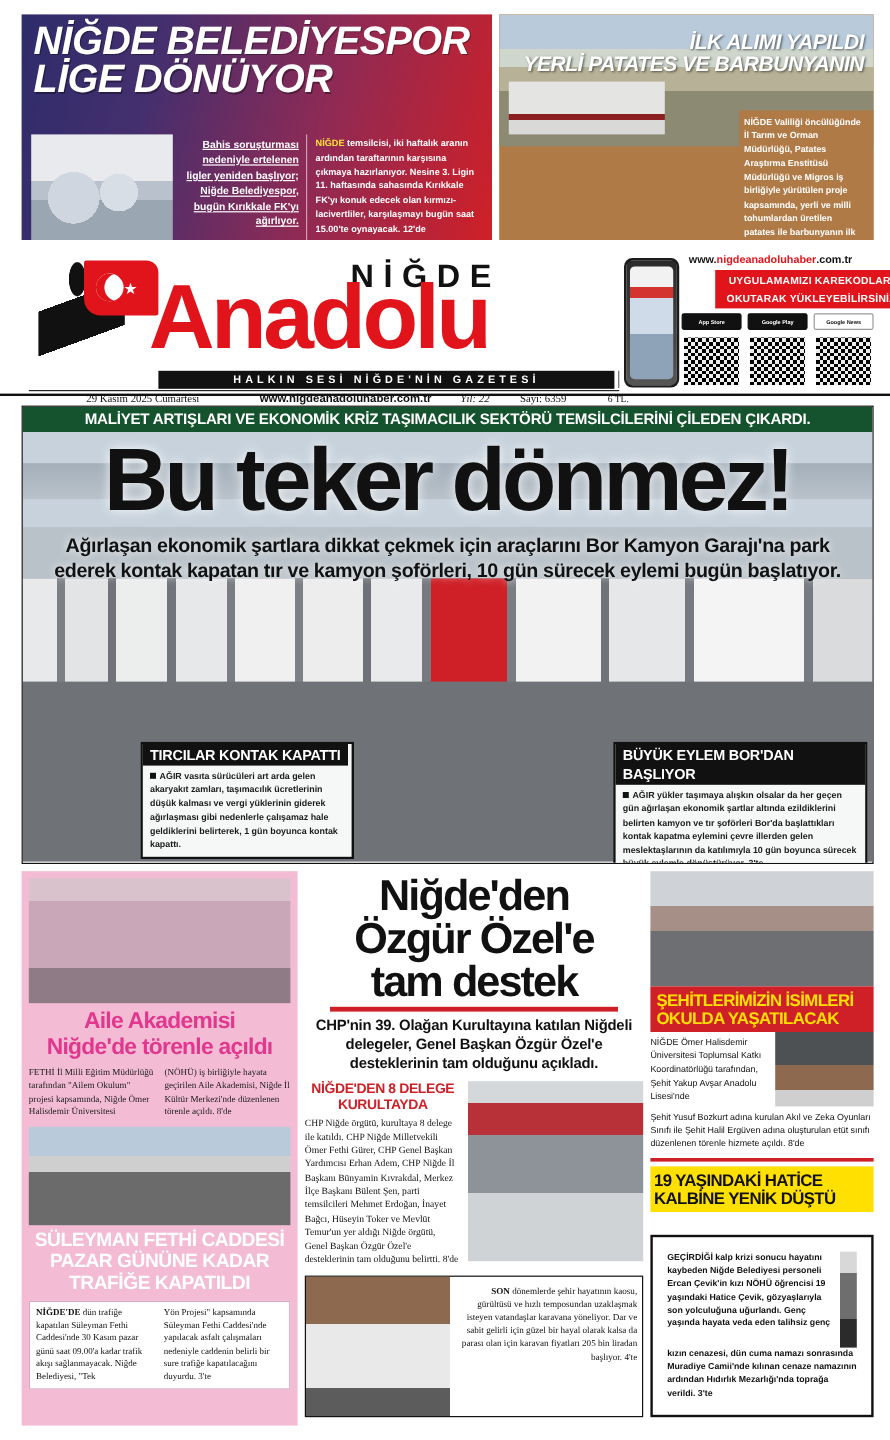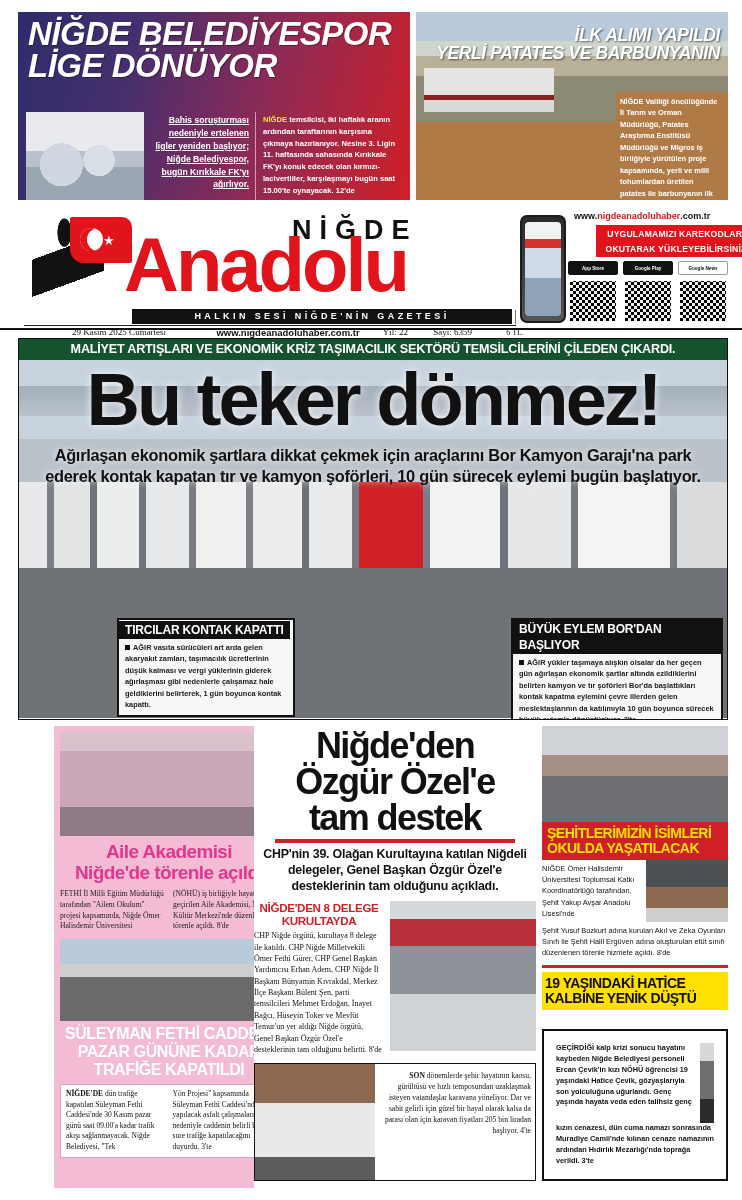--- a/index.html
+++ b/index.html
@@ -103,21 +103,21 @@
     position:absolute; left:502px; top:96px; color:#111;
     font-size:21px; font-weight:900; letter-spacing:0.5px;
   }
   .mh-info {
     position:absolute; left:12px; top:116px; width:500px; height:13px;
     border-top:1px solid #222; display:flex; align-items:center;
     font-family:"Liberation Serif", serif; font-size:9px; color:#111;
   }
   .mh-info .date { width:190px; text-align:center; }
   .mh-info .site { flex:1; text-align:center; font-family:"Liberation Sans",sans-serif; font-weight:700; font-size:9.5px; }
-  .mh-info .yil { width:46px; text-align:right; }
+  .mh-info .yil { width:46px; text-align:right;font-style:italic; }
   .mh-info .sayi { width:64px; text-align:right; }
   .mh-info .fiyat { width:52px; text-align:right; font-size:8px; }
 
   .mh-promo { position:absolute; left:516px; top:4px; width:214px; height:118px; background:#fff; }
   .promo-url { position:absolute; left:58px; top:2px; font-size:9px; font-weight:700; color:#111; }
   .promo-url b { color:#e1141c; }
   .promo-band {
     position:absolute; left:52px; top:16px; width:160px; height:32px; background:#e1141c;
     color:#fff; font-size:8.6px; font-weight:700; line-height:15px; padding:2px 4px;
     text-align:center; letter-spacing:.2px;margin-left:28px;
@@ -190,21 +190,21 @@
   .cap-box .cap-text { padding:3px 6px 4px 6px; font-size:7.4px; line-height:1.55; color:#1b1b1b; font-weight:700; }
   .cap-text .sq { display:inline-block; width:5px; height:5px; background:#111; margin-right:3px; }
   .cap-text b { font-weight:900; }
   #cap-left { left:98px; top:279px; width:178px; }
   #cap-right { left:492px; top:279px; width:212px; }
 
   
   .bottom { position:absolute; left:18px; top:726px; width:710px; height:462px; }
 
   
-  .col-left { position:absolute; left:0; top:0; width:230px; height:462px; background:#f3bcd4; padding:6px;margin-left:36px; }
+  .col-left { position:absolute; left:0; top:0; width:230px; height:462px; background:#f3bcd4; padding:6px; }
   .cl-photo { width:218px; height:104px;
     background:linear-gradient(#d9c2cc 0 18%, #c9a7b8 18% 72%, #8e7b86 72% 100%); }
   .cl-title { margin-top:6px; text-align:center; color:#e1378e; font-size:19px; font-weight:900;
     line-height:1.08; letter-spacing:-0.6px; }
   .cl-cols { display:flex; gap:8px; margin-top:6px; font-family:"Liberation Serif", serif;
     font-size:7.6px; line-height:1.42; color:#1b1b1b; }
   .cl-cols div { flex:1; }
   .cl-photo2 { margin-top:7px; width:218px; height:82px;
     background:linear-gradient(#b9cbdb 0 30%, #cfcfcf 30% 46%, #6b6b6b 46% 100%); }
   .cl-title2 { margin-top:4px; text-align:center; color:#ffffff; font-size:16px; font-weight:900;

